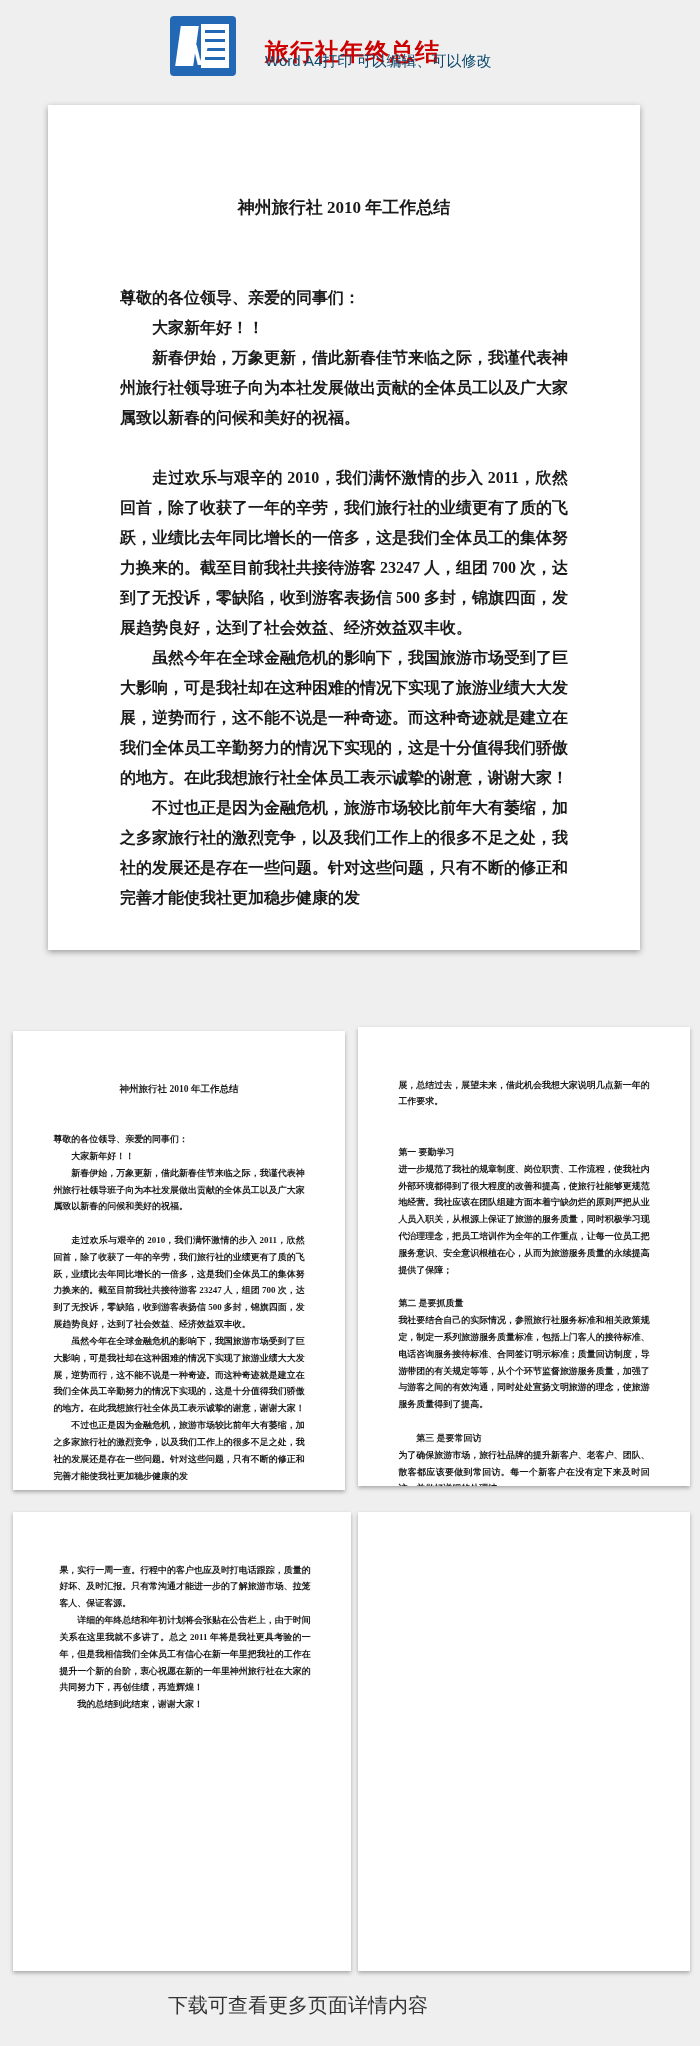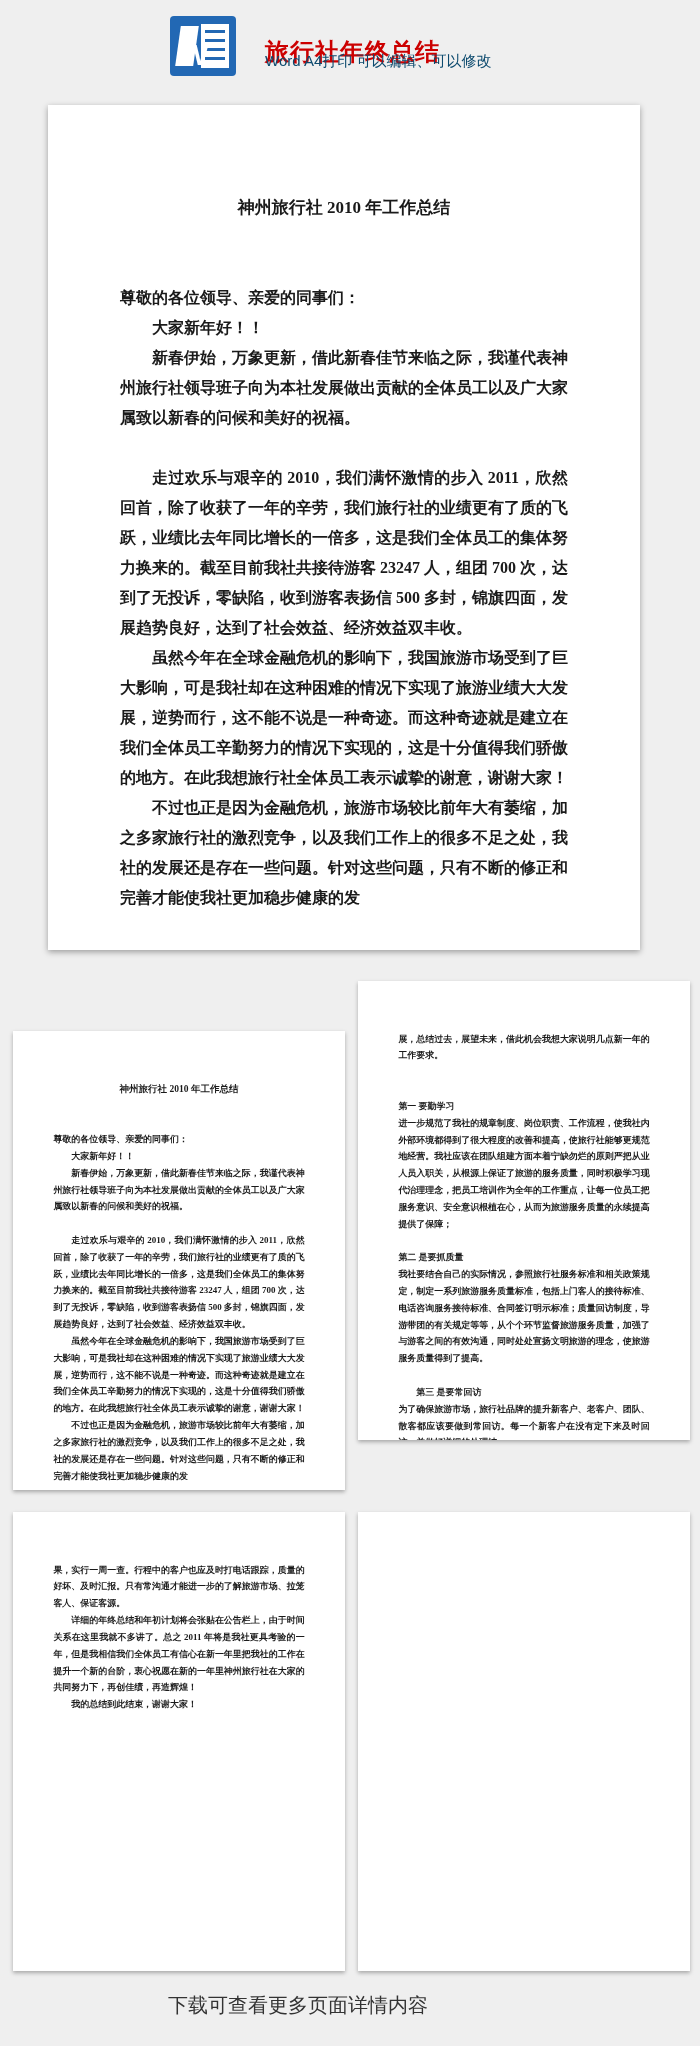--- a/index.html
+++ b/index.html
@@ -60,22 +60,22 @@
   .blk-indent{text-indent:2em;}
   .blk-heading{text-indent:0;}
   .blk-heading-indent{text-indent:2em;}
   .blk-spacer{height:30px;}
   .thumb{
     position:absolute;width:332px;height:459px;background:#ffffff;
     box-shadow:0 2px 4px rgba(0,0,0,.3);overflow:hidden;
   }
   .thumb .page-body{transform:scale(0.5608);transform-origin:0 0;}
   #thumb-1{left:13px;top:1031px;}
-  #thumb-2{left:358px;top:981px;}
-  #thumb-3{left:13px;top:1512px;}
+  #thumb-2{left:358px;top:1027px;}
+  #thumb-3{left:13px;top:1512px;padding-left:6px;}
   #thumb-4{left:358px;top:1512px;}
   
   .footer-note{
     position:absolute;left:0;top:1992px;width:596px;
     text-align:center;font-size:20px;color:#333333;
   }
 </style>
 </head>
 <body>
 

